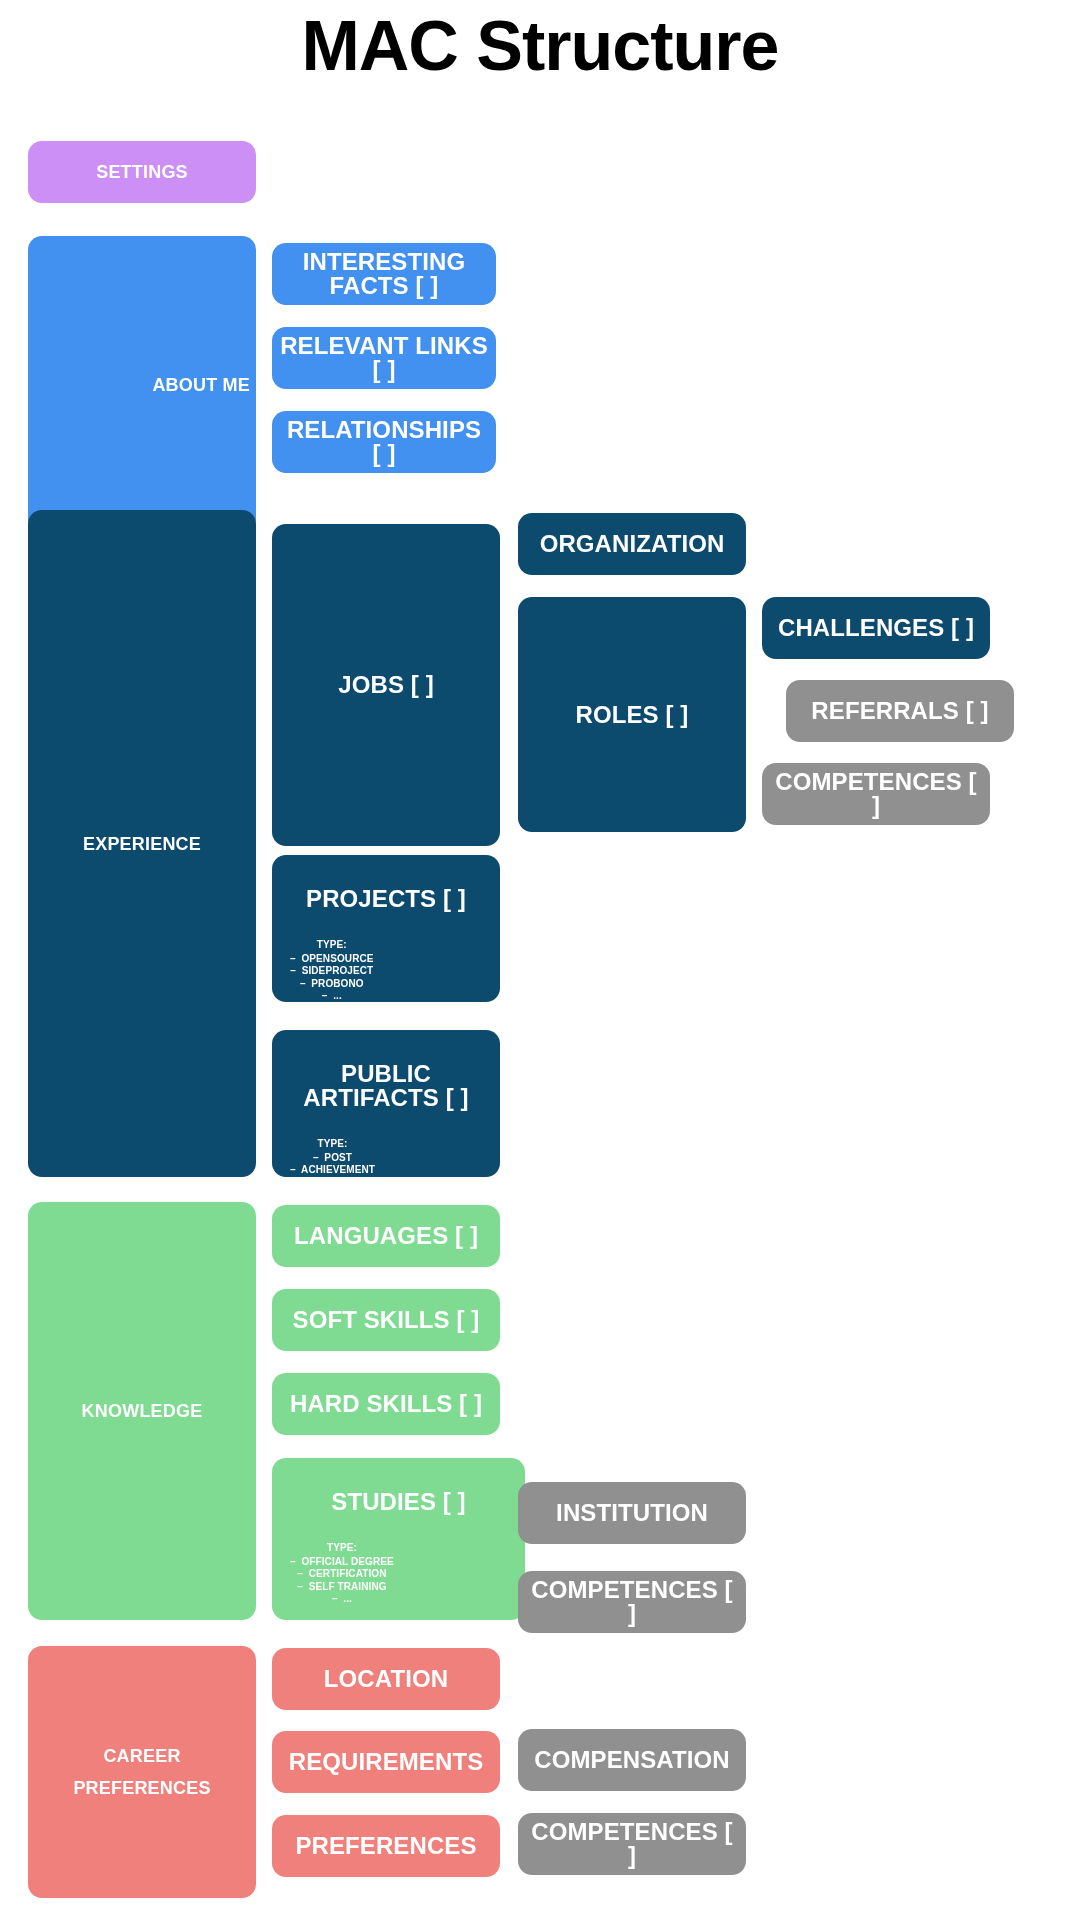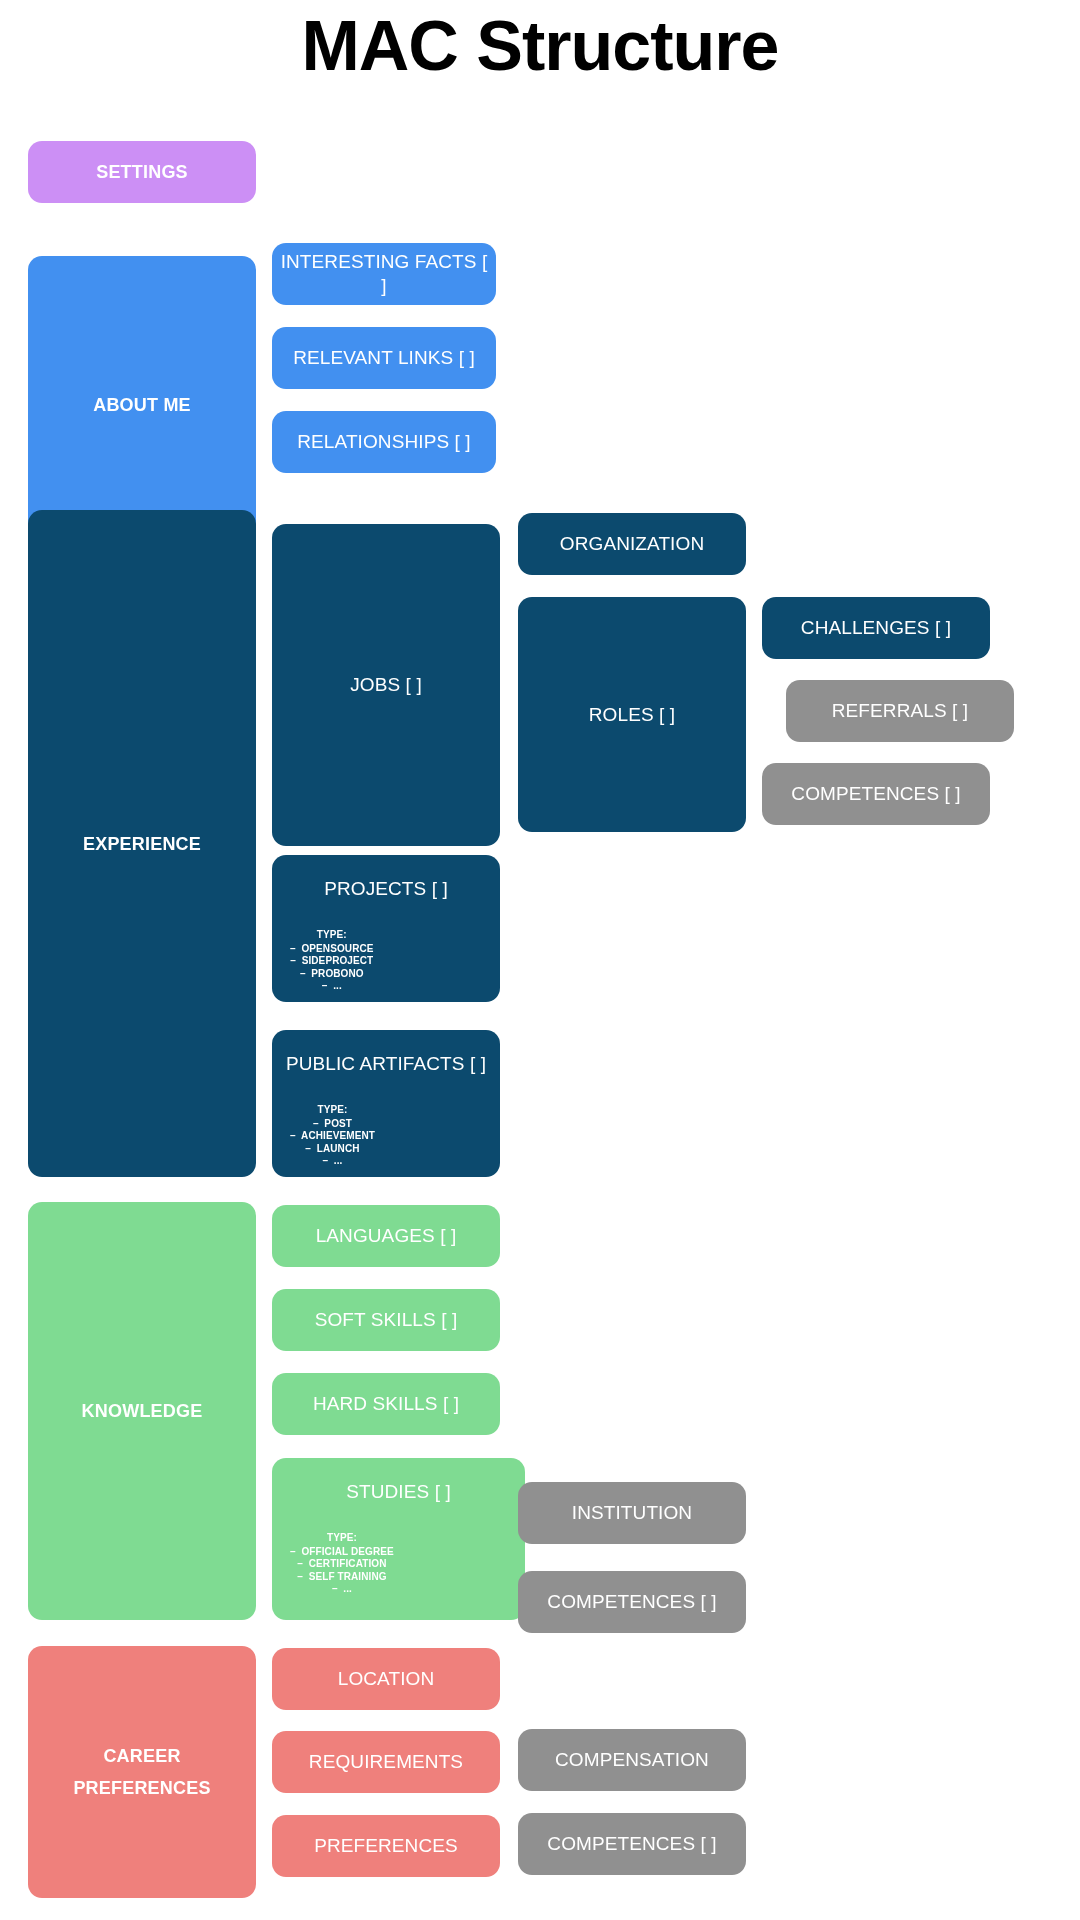--- a/index.html
+++ b/index.html
@@ -56,34 +56,34 @@
     font-weight: 700;
     letter-spacing: 0.2px;
     line-height: 32px;
     width: 100%;
     padding: 0 6px;
     box-sizing: border-box;
   }
 
   
   .node.child > .node-label {
-    font-size: 19px;
-    font-weight: 400;
+    font-size: 24px;
+    font-weight: 700;
     letter-spacing: 0.1px;
     line-height: 24px;
     width: 100%;
     padding: 0 8px;
     box-sizing: border-box;
   }
 
   
   .node.has-list {
     justify-content: flex-start;
     align-items: flex-start;
-    padding: 22px 0 0 0;
+    padding: 32px 0 0 0;
   }
   .node.has-list > .node-label {
     text-align: center;
   }
 
   .type-list {
     margin-top: 28px;
     padding-left: 18px;
     text-align: center;
     font-size: 10px;
@@ -107,21 +107,21 @@
 <body>
 
 <div id="canvas">
 
   <div class="page-title">MAC Structure</div>
 
   <div class="node root c-purple" style="left:28px; top:141px; width:228px; height:62px;">
     <div class="node-label">SETTINGS</div>
   </div>
 
-  <div class="node root c-blue" style="left:28px; top:256px; width:228px; height:298px;">
+  <div class="node root c-blue" style="left:28px; top:236px; width:228px; height:298px;text-align:right;">
     <div class="node-label">ABOUT ME</div>
   </div>
 
   <div class="node child c-blue" style="left:272px; top:243px; width:224px; height:62px;">
     <div class="node-label">INTERESTING FACTS [ ]</div>
   </div>
 
   <div class="node child c-blue" style="left:272px; top:327px; width:224px; height:62px;">
     <div class="node-label">RELEVANT LINKS [ ]</div>
   </div>

